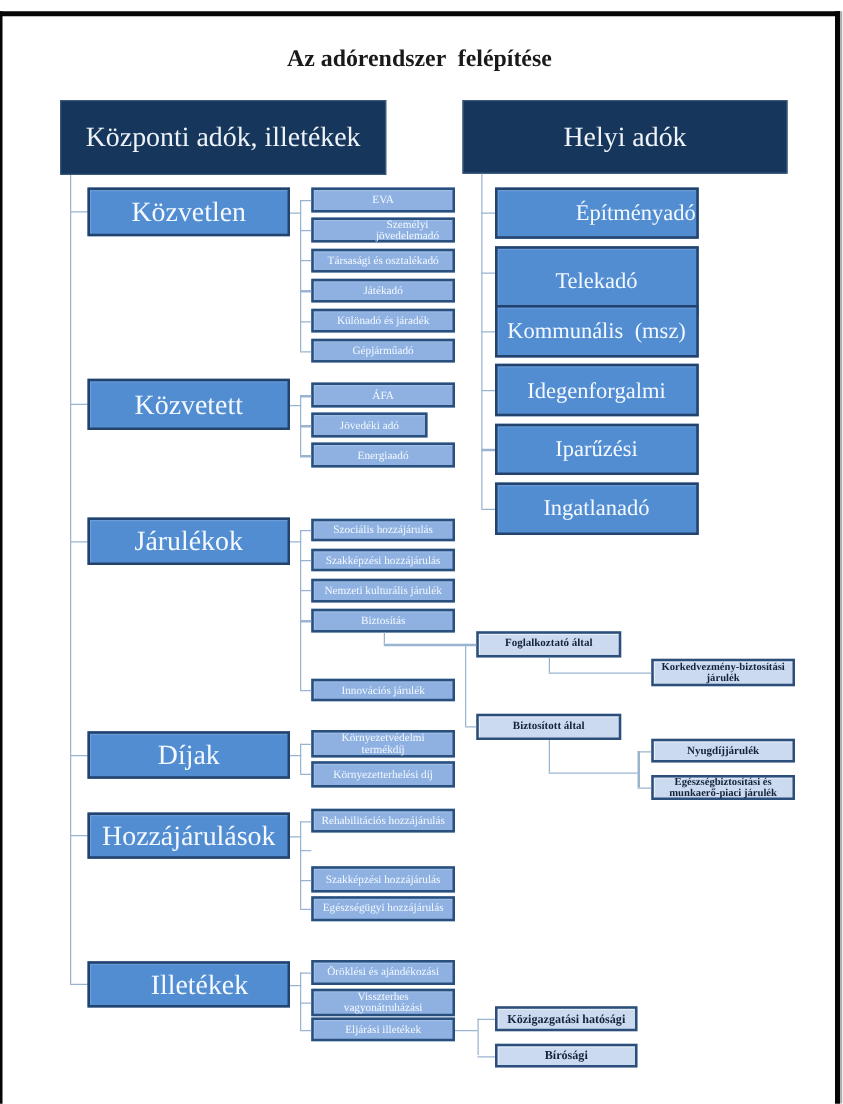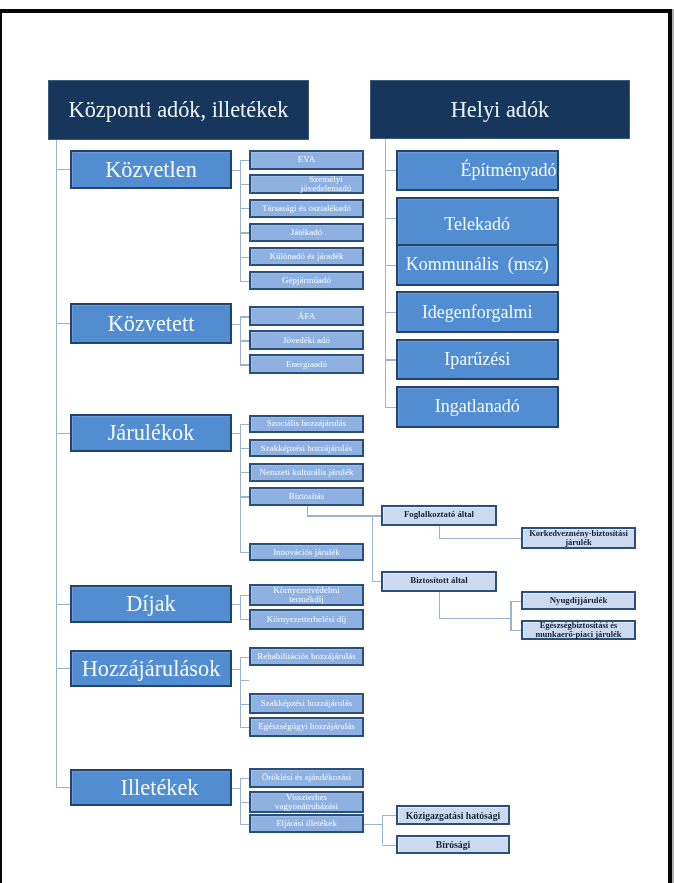--- a/index.html
+++ b/index.html
@@ -18,20 +18,21 @@
   .lvl4a{font-size:8.8px;}
   .lvl4c{font-size:8.5px;}
   .ln{position:absolute;background:#9ab4cf;}
 </style>
 </head>
 <body>
 
 <div id="page">
   <div id="frame"></div>
   <div id="rightstrip"></div>
+  <div id="title">Az adórendszer  felépítése</div>
 
   <div class="ln" style="left:56px;top:140px;width:1.4px;height:648px;"></div>
   <div class="ln" style="left:56px;top:169px;width:15px;height:1.4px;"></div>
   <div class="ln" style="left:56px;top:323px;width:15px;height:1.4px;"></div>
   <div class="ln" style="left:56px;top:433px;width:15px;height:1.4px;"></div>
   <div class="ln" style="left:56px;top:604px;width:15px;height:1.4px;"></div>
   <div class="ln" style="left:56px;top:668px;width:15px;height:1.4px;"></div>
   <div class="ln" style="left:56px;top:787px;width:15px;height:1.4px;"></div>
 
   <div class="box lvl1" style="left:48px;top:80px;width:261px;height:60px;">
@@ -62,21 +63,21 @@
     </div>
   <div class="box lvl3" style="left:249px;top:246.7px;width:115px;height:19.6px;">
       <span>Különadó és járadék</span>
     </div>
   <div class="box lvl3" style="left:249px;top:270.8px;width:115px;height:19.6px;">
       <span>Gépjárműadó</span>
     </div>
   <div class="box lvl3" style="left:249px;top:306.4px;width:115px;height:20.0px;">
       <span>ÁFA</span>
     </div>
-  <div class="box lvl3" style="left:249px;top:330.4px;width:115px;height:20.0px;">
+  <div class="box lvl3" style="left:249px;top:330.4px;width:93px;height:20.0px;">
       <span>Jövedéki adó</span>
     </div>
   <div class="box lvl3" style="left:249px;top:354.4px;width:115px;height:20.0px;">
       <span>Energiaadó</span>
     </div>
   <div class="box lvl3" style="left:249px;top:414.8px;width:115px;height:18.5px;">
       <span>Szociális hozzájárulás</span>
     </div>
   <div class="box lvl3" style="left:249px;top:438.9px;width:115px;height:18.5px;">
       <span>Szakképzési hozzájárulás</span>

